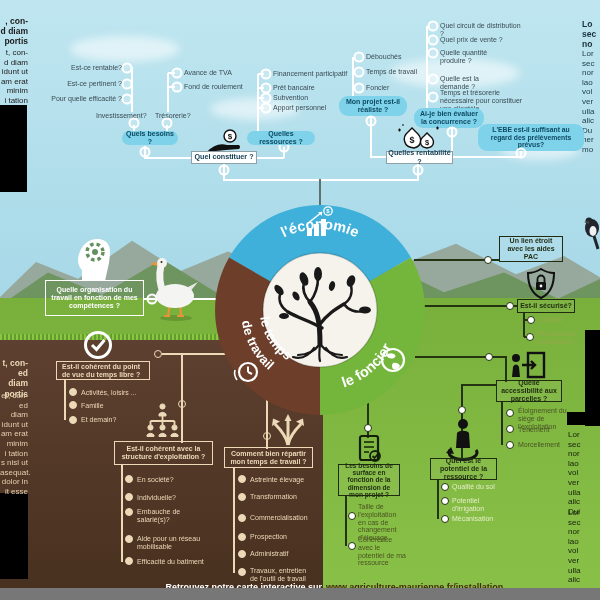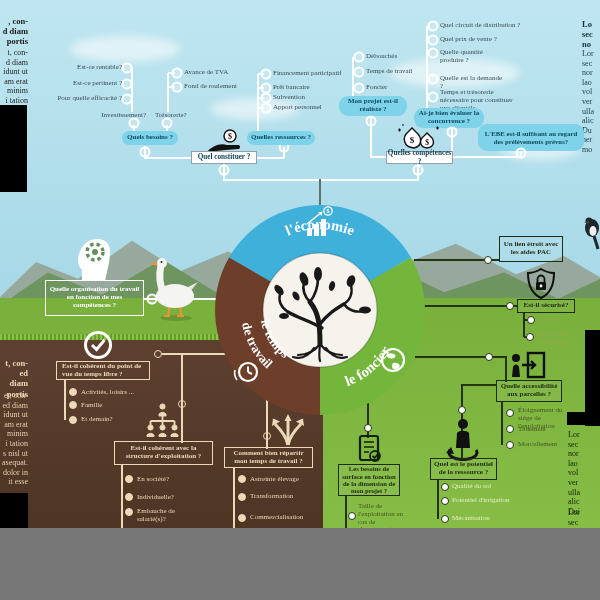--- a/index.html
+++ b/index.html
@@ -1,17 +1,17 @@
 <!DOCTYPE html>
 <html><head>
 <meta charset="utf-8">
 <style>
   html,body{margin:0;padding:0;background:#777;}
-  #stage{position:relative;width:600px;height:528px;overflow:hidden;
-         font-family:Liberation Serif, serif;background:#a9d8e6;}
+  #stage{position:relative;width:600px;height:588px;overflow:hidden;
+         font-family:Liberation Sans, sans-serif;background:#a9d8e6;}
   .abs{position:absolute;}
   
   .sky{left:0;top:0;width:600px;height:345px;background:linear-gradient(#bfe6f0,#a3d6e6);}
   .cloud{position:absolute;background:rgba(255,255,255,.55);border-radius:50%;filter:blur(4px);}
   .mt{position:absolute;left:0;width:600px;}
   .m1{top:183px;height:152px;background:#96a99c;
       clip-path:polygon(0 75%,6% 52%,13% 63%,22% 38%,30% 58%,38% 45%,47% 60%,56% 30%,66% 55%,76% 40%,86% 60%,94% 48%,100% 62%,100% 100%,0 100%);}
   .m2{top:213px;height:132px;background:#6e9460;
       clip-path:polygon(0 70%,8% 45%,17% 62%,27% 35%,36% 60%,45% 42%,55% 65%,64% 38%,74% 60%,84% 45%,93% 65%,100% 50%,100% 100%,0 100%);}
   .m3{top:266px;height:92px;background:#567f3e;
@@ -213,21 +213,21 @@
   <div class="nd" style="left:521px;top:153px;"></div>
   <div class="ln" style="left:451px;top:156px;width:70px;height:2px;"></div>
 
   <svg class="abs" style="left:394px;top:124px;" width="46" height="28" viewBox="0 0 46 28">
     <path d="M14,8 L18,4 L22,8 C28,13 29,22 20,24 C9,23 8,13 14,8 Z" fill="#fff" stroke="#111" stroke-width="1.4"></path>
     <text x="18" y="19" font-size="9" font-weight="bold" text-anchor="middle" fill="#111">$</text>
     <path d="M30,12 L33,9 L36,12 C41,16 41,23 33,24 C25,23 25,16 30,12 Z" fill="#fff" stroke="#111" stroke-width="1.4"></path>
     <text x="33" y="21" font-size="7.5" font-weight="bold" text-anchor="middle" fill="#111">$</text>
     <path d="M4,6 l3,0 M5.5,4.5 l0,3 M42,4 l3,0 M43.5,2.5 l0,3 M8,1 l2,0" stroke="#111" stroke-width="1.2"></path>
   </svg>
-  <div class="bxw" style="left:386px;top:151px;width:67px;height:13px;">Quelles compétences ?</div>
+  <div class="bxw" style="left:386px;top:151px;width:67px;height:13px;">Quelles rentabilité ?</div>
   <div class="ln" style="left:417px;top:164px;width:2px;height:16px;"></div>
   <div class="nd" style="left:418px;top:170px;"></div>
 
   <div class="lng" style="left:414px;top:259px;width:86px;height:2px;"></div>
   <div class="ndg" style="left:488px;top:260px;"></div>
   <div class="bxg" style="left:499px;top:236px;width:64px;height:26px;">Un lien étroit avec les aides PAC</div>
 
   <svg class="abs" style="left:526px;top:267px;" width="30" height="34" viewBox="0 0 30 34">
     <path d="M15,2 C20,5 25,6 28,6 C28,16 26,26 15,31 C4,26 2,16 2,6 C5,6 10,5 15,2 Z" fill="none" stroke="#111" stroke-width="2"></path>
     <rect x="10" y="15" width="10" height="8" rx="1" fill="#111"></rect>
@@ -464,14 +464,16 @@
       <g stroke-width="2.2">
         <path d="M0,34 C-6,42 -13,45 -22,45"></path>
         <path d="M0,34 C6,42 13,45 22,45"></path>
         <path d="M0,34 C-1,44 -1,48 0,51"></path>
         <path d="M-6,38 C-12,47 -20,49 -27,47"></path>
         <path d="M6,38 C12,47 20,49 27,47"></path>
       </g>
     </g>
   </svg>
 
+  <div class="ft" style="left:140px;width:182px;text-align:right;color:#fff;">Retrouvez notre carte interactive sur</div>
+  <div class="ft" style="left:326px;color:#49260f;">www.agriculture-maurienne.fr/installation</div>
 
 </div>
 
 </body></html>

